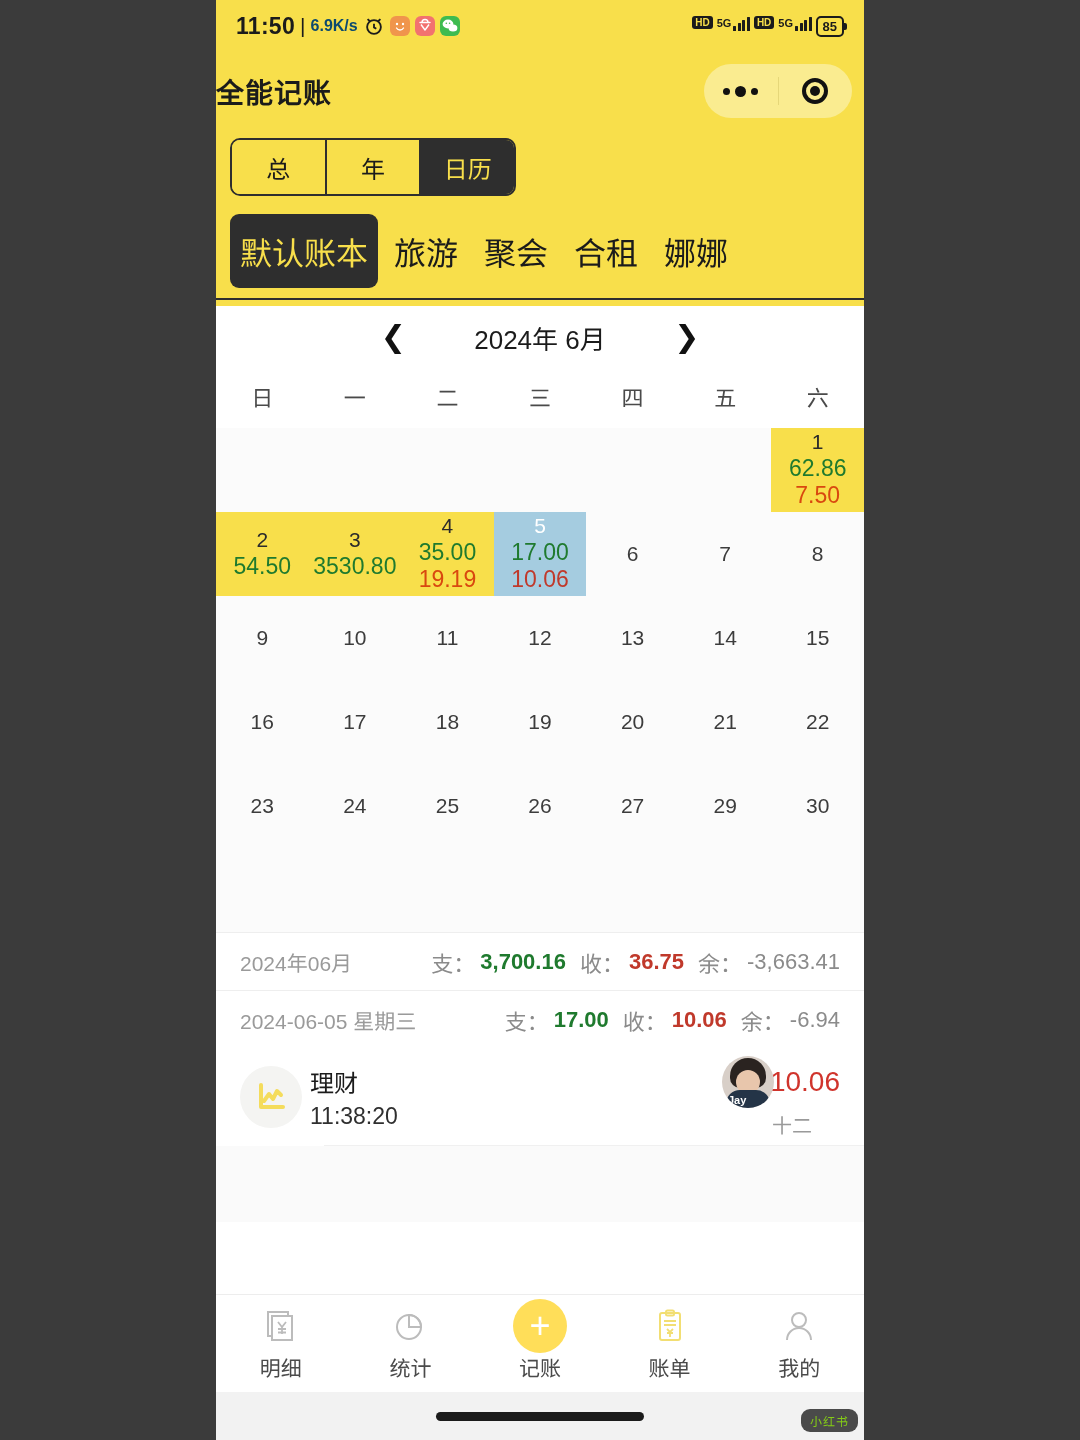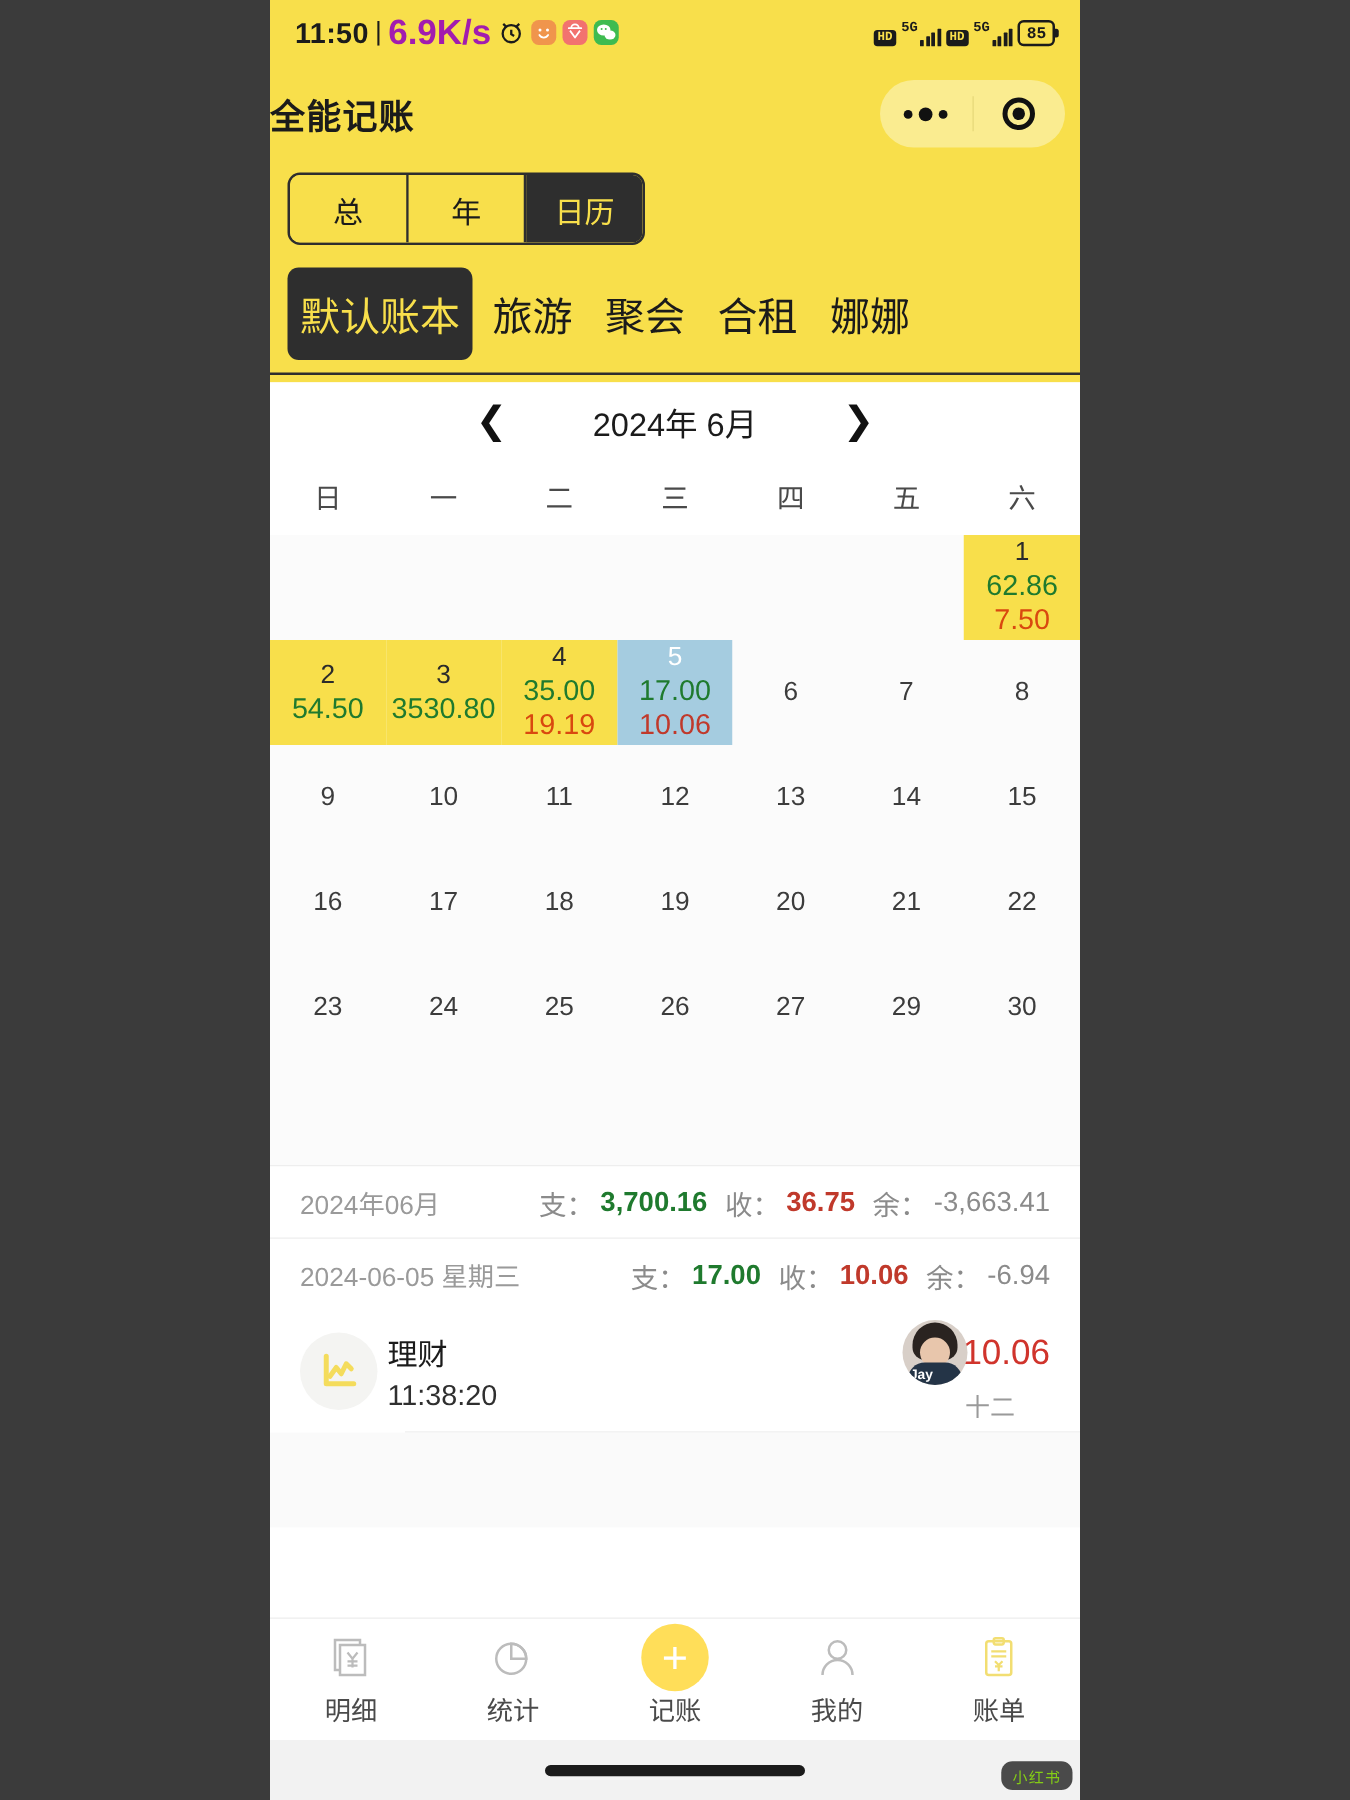--- a/index.html
+++ b/index.html
@@ -21,30 +21,30 @@
     height:52px; background:#F8DF4B;
     display:flex; align-items:center;
     padding:0 20px; gap:6px;
   }
   .sb-left { display:flex; align-items:center; gap:5px; flex:1; }
   .sb-time {
     font-size:23px; font-weight:600; color:#1b1b1b;
     letter-spacing:.3px; white-space:nowrap;
   }
   .sb-sep { color:#1b1b1b; font-size:21px; font-weight:500; }
-  .sb-speed { font-size:28px; font-weight:600; color:#a21caf; white-space:nowrap; }
+  .sb-speed { font-size:16px; font-weight:600; color:#0c4a6e; white-space:nowrap; }
   .sb-ic { display:inline-flex; align-items:center; }
   .appicon {
     width:20px; height:20px; border-radius:6px;
     display:inline-block; position:relative; flex:none;
   }
   .appicon.orange { background:#F0954C; }
   .appicon.red    { background:#F2726F; }
   .appicon.green  { background:#3EBB50; }
-  .sb-right { display:flex; align-items:flex-end; gap:4px;font-family:Liberation Mono, monospace; }
+  .sb-right { display:flex; align-items:flex-start; gap:4px; }
   .hd-badge {
     font-size:10px; font-weight:700; color:#F8DF4B;
     background:#1b1b1b; border-radius:3px;
     padding:1px 3px; line-height:1.1;
   }
   .net5g { font-size:11px; font-weight:700; color:#1b1b1b; line-height:1;
            margin-right:-2px; align-self:flex-start; margin-top:2px;}
   .bars { display:flex; align-items:flex-end; gap:1.5px; height:15px; }
   .bars i { width:3px; background:#1b1b1b; display:block; border-radius:.5px; }
   .battery {
@@ -523,38 +523,38 @@
 
     <div class="tab">
       <div class="tab-icon">
         <span class="fab">+</span>
       </div>
       <div class="tab-label">记账</div>
     </div>
 
     <div class="tab">
       <div class="tab-icon">
-        <svg width="36" height="36" viewBox="0 0 36 36" fill="none" stroke="#bcbcbc" stroke-width="2">
-          <circle cx="18" cy="12" r="7"></circle>
-            <path d="M6 32a12 12 0 0 1 24 0"></path>
-        </svg>
-      </div>
-      <div class="tab-label">我的</div>
-    </div>
-
-    <div class="tab">
-      <div class="tab-icon">
         <svg width="36" height="36" viewBox="0 0 36 36" fill="none" stroke="#F2DE72" stroke-width="2">
           <rect x="8" y="5" width="20" height="27" rx="2"></rect>
             <rect x="14" y="2.5" width="8" height="5" rx="1.5"></rect>
           <path d="M12 13h12M12 17h12M15 21l3 3 3-3M15 25h6M18 24v5" stroke-width="1.8"></path>
         </svg>
       </div>
       <div class="tab-label">账单</div>
     </div>
+
+    <div class="tab">
+      <div class="tab-icon">
+        <svg width="36" height="36" viewBox="0 0 36 36" fill="none" stroke="#bcbcbc" stroke-width="2">
+          <circle cx="18" cy="12" r="7"></circle>
+            <path d="M6 32a12 12 0 0 1 24 0"></path>
+        </svg>
+      </div>
+      <div class="tab-label">我的</div>
+    </div>
   </div>
 
   <div class="homebar-wrap">
     <div class="homebar"></div>
     <div class="watermark">小红书</div>
   </div>
 
 </div>
 
 </body></html>

